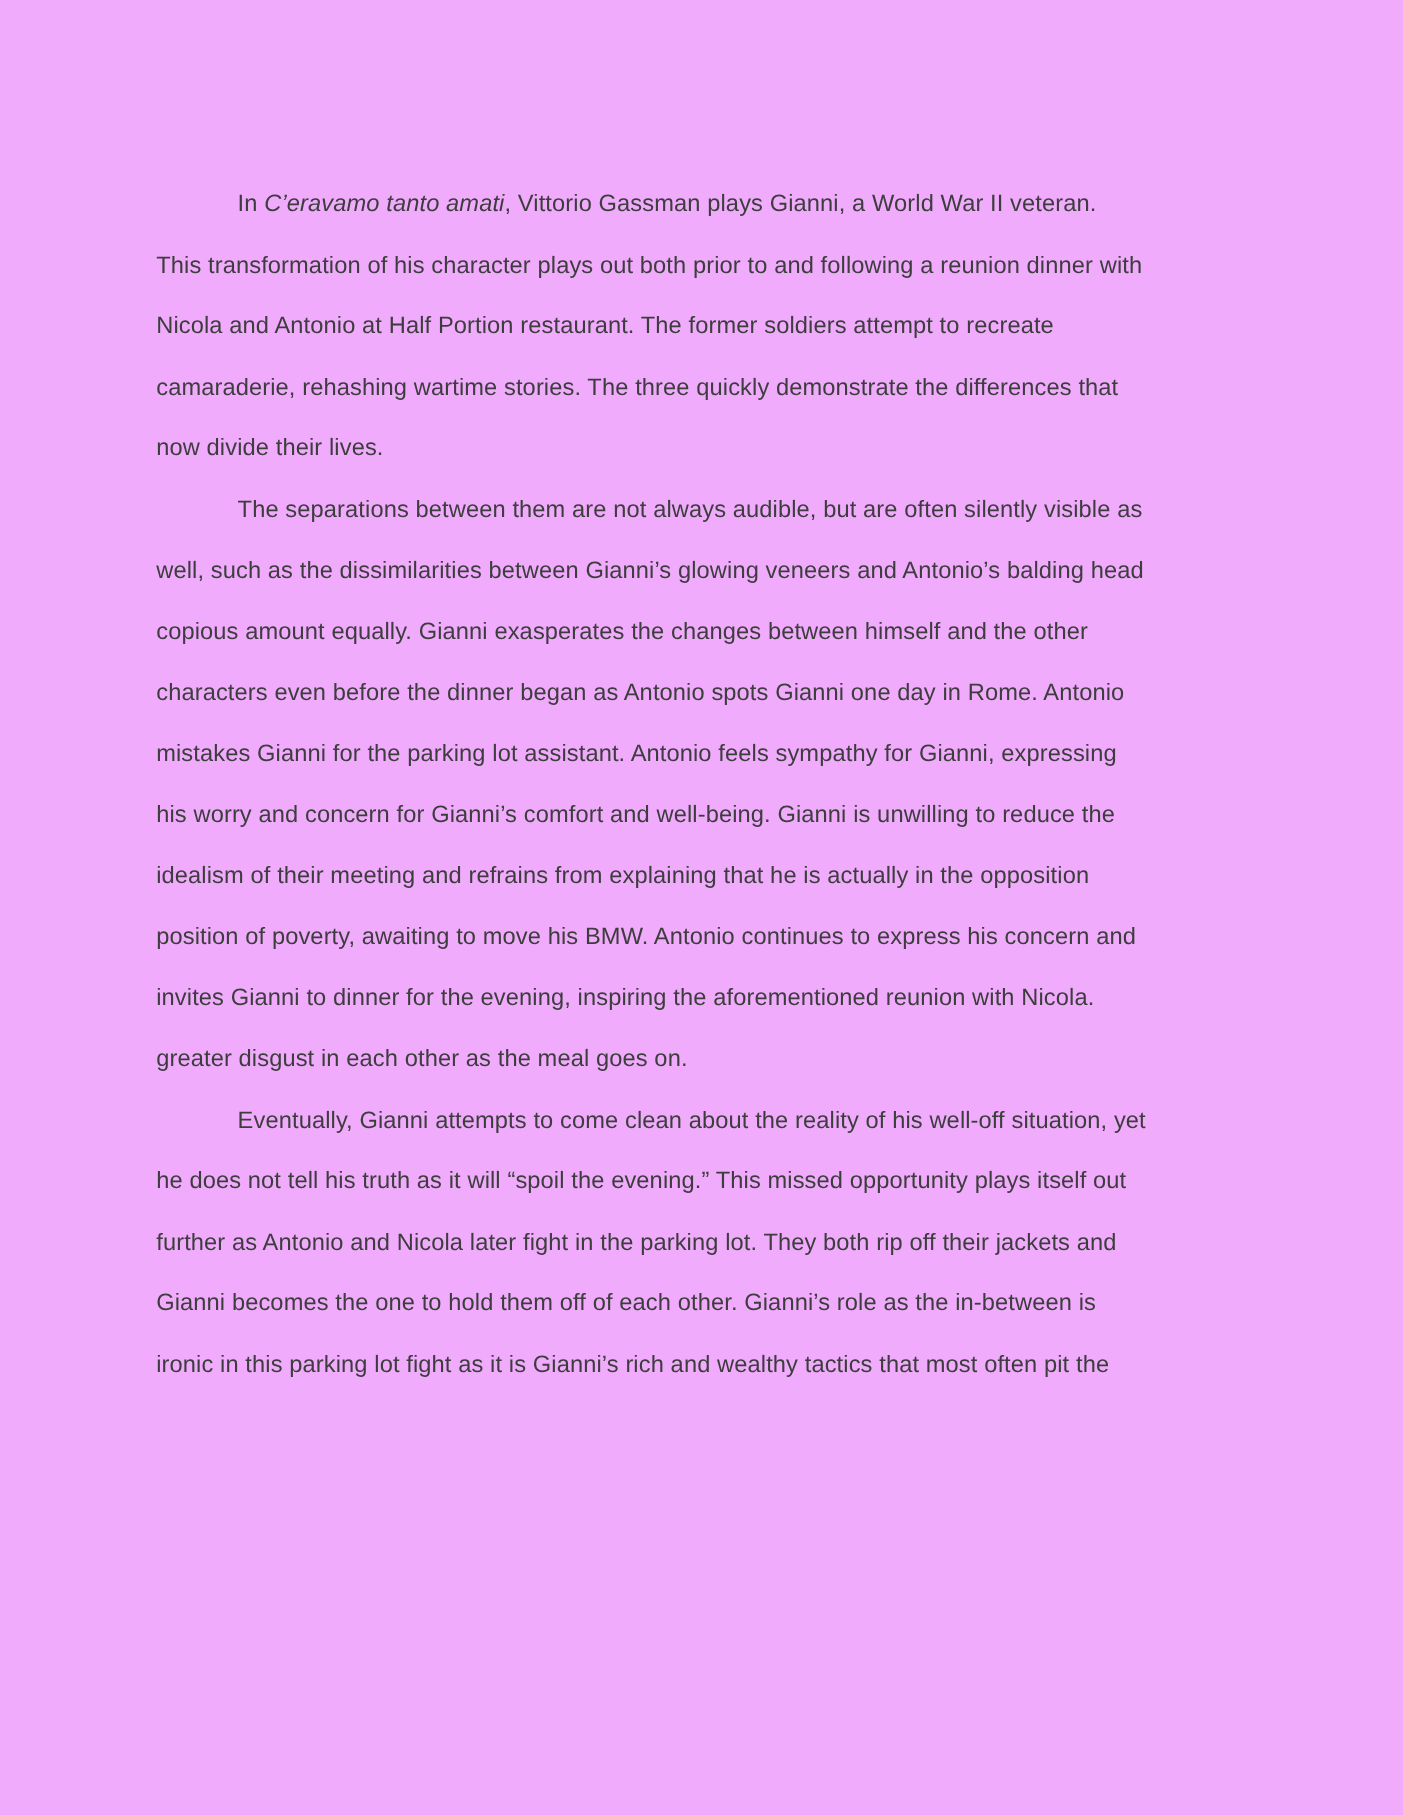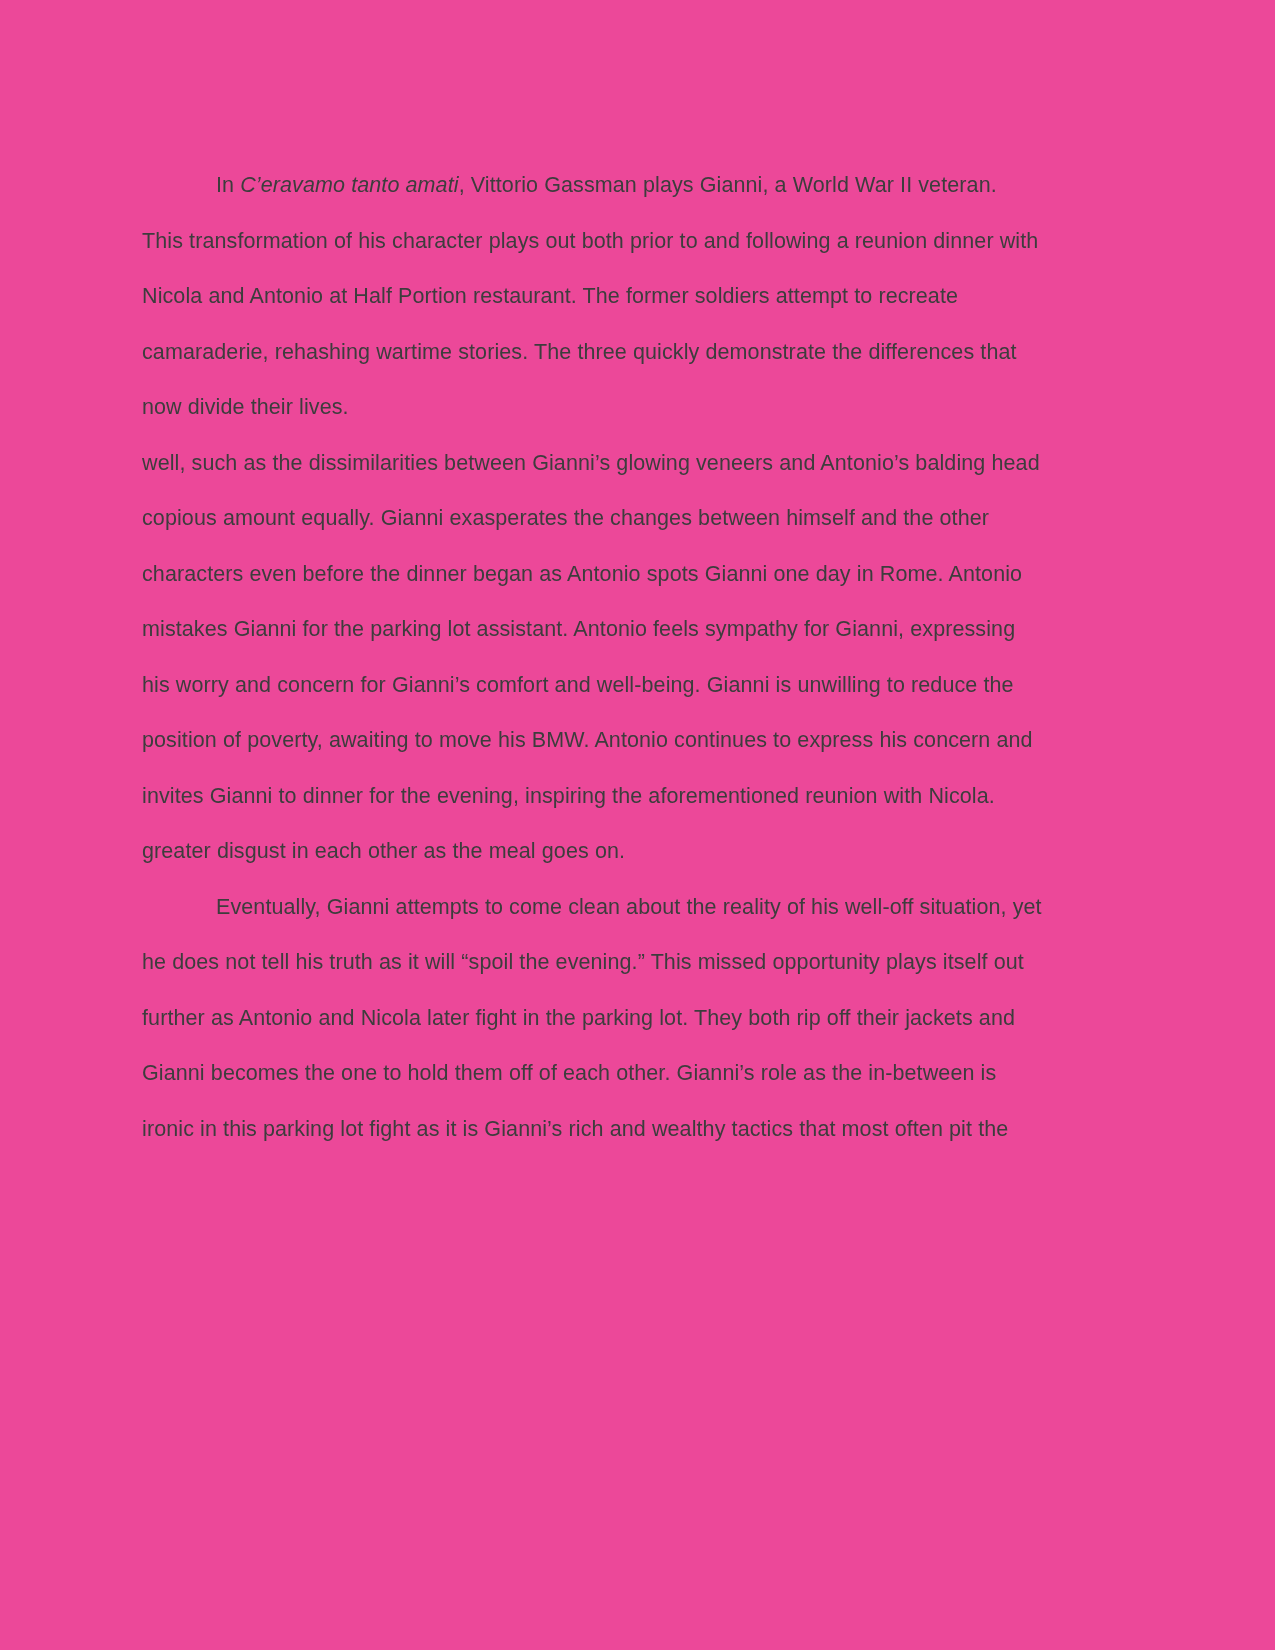--- a/index.html
+++ b/index.html
@@ -5,21 +5,21 @@
   * { box-sizing: border-box; }
   html, body {
     margin: 0;
     padding: 0;
     background: #ffffff;
   }
   .page {
     position: relative;
     width: 1275px;
     height: 1650px;
-    background: #ec4899;
+    background: #f0abfc;
     overflow: hidden;
   }
   .essay {
     position: absolute;
     left: 142px;
     top: 158px;
     width: 1000px;
     font-family: "Liberation Sans", sans-serif;
     font-size: 21.5px;
     color: #3d3d3d;
@@ -39,25 +39,27 @@
 </head>
 <body>
 
 <div class="page">
   <div class="essay">
       <div class="line first"><span>In </span><span class="italic">C’eravamo tanto amati</span><span>, Vittorio Gassman plays Gianni, a World War II veteran.</span></div>
       <div class="line">This transformation of his character plays out both prior to and following a reunion dinner with</div>
       <div class="line">Nicola and Antonio at Half Portion restaurant. The former soldiers attempt to recreate</div>
       <div class="line">camaraderie, rehashing wartime stories. The three quickly demonstrate the differences that</div>
       <div class="line">now divide their lives.</div>
+      <div class="line first">The separations between them are not always audible, but are often silently visible as</div>
       <div class="line">well, such as the dissimilarities between Gianni’s glowing veneers and Antonio’s balding head</div>
       <div class="line">copious amount equally. Gianni exasperates the changes between himself and the other</div>
       <div class="line">characters even before the dinner began as Antonio spots Gianni one day in Rome. Antonio</div>
       <div class="line">mistakes Gianni for the parking lot assistant. Antonio feels sympathy for Gianni, expressing</div>
       <div class="line">his worry and concern for Gianni’s comfort and well-being. Gianni is unwilling to reduce the</div>
+      <div class="line">idealism of their meeting and refrains from explaining that he is actually in the opposition</div>
       <div class="line">position of poverty, awaiting to move his BMW. Antonio continues to express his concern and</div>
       <div class="line">invites Gianni to dinner for the evening, inspiring the aforementioned reunion with Nicola.</div>
       <div class="line">greater disgust in each other as the meal goes on.</div>
       <div class="line first"> Eventually, Gianni attempts to come clean about the reality of his well-off situation, yet</div>
       <div class="line">he does not tell his truth as it will “spoil the evening.” This missed opportunity plays itself out</div>
       <div class="line">further as Antonio and Nicola later fight in the parking lot. They both rip off their jackets and</div>
       <div class="line">Gianni becomes the one to hold them off of each other. Gianni’s role as the in-between is</div>
       <div class="line">ironic in this parking lot fight as it is Gianni’s rich and wealthy tactics that most often pit the</div>
     </div>
 </div>

